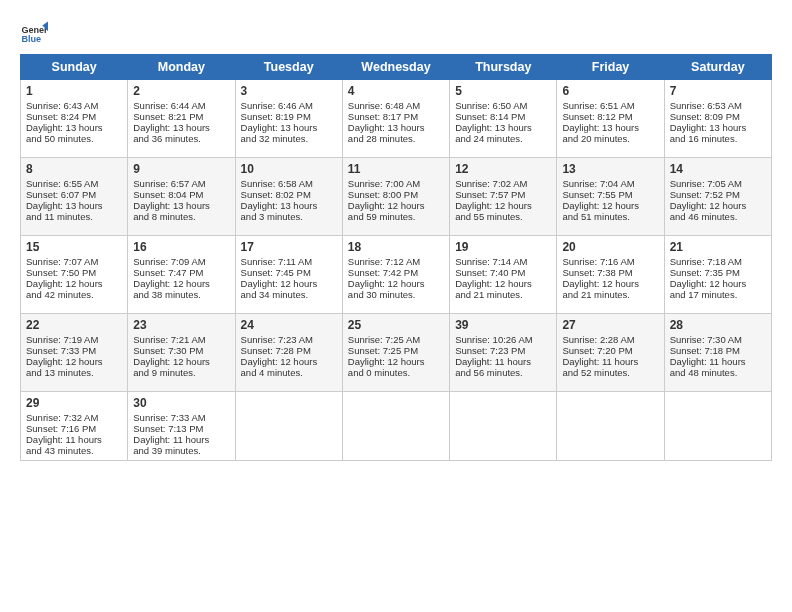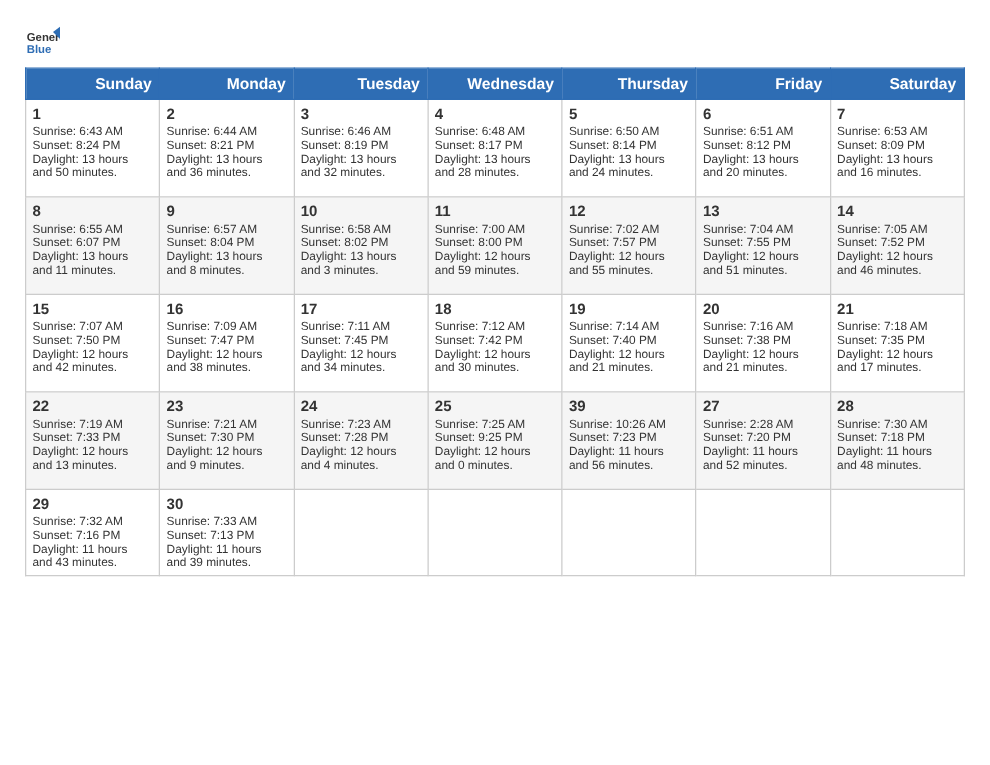--- a/index.html
+++ b/index.html
@@ -47,21 +47,21 @@
       margin-top: 2px;
     }
     .calendar-table {
       width: 100%;
       border-collapse: collapse;
       table-layout: fixed;
     }
     .calendar-table th {
       background: #2e6db4;
       color: #fff;
-      text-align: right;
+      text-align: center;
       padding: 5px 6px;
       font-size: 12.5px;
       font-weight: bold;
       border: 1px solid #2e6db4;
     }
     .calendar-table td {
       border: 1px solid #ccc;
       vertical-align: top;
       padding: 4px 5px;
       font-size: 9.5px;
@@ -287,21 +287,21 @@
           <td>
             <span class="day-num">24</span>
             <div>Sunrise: 7:23 AM</div>
             <div>Sunset: 7:28 PM</div>
             <div>Daylight: 12 hours</div>
             <div>and 4 minutes.</div>
           </td>
           <td>
             <span class="day-num">25</span>
             <div>Sunrise: 7:25 AM</div>
-            <div>Sunset: 9:25 PM</div>
+            <div>Sunset: 7:25 PM</div>
             <div>Daylight: 12 hours</div>
             <div>and 0 minutes.</div>
           </td>
           <td>
             <span class="day-num">39</span>
             <div>Sunrise: 10:26 AM</div>
             <div>Sunset: 7:23 PM</div>
             <div>Daylight: 11 hours</div>
             <div>and 56 minutes.</div>
           </td>

